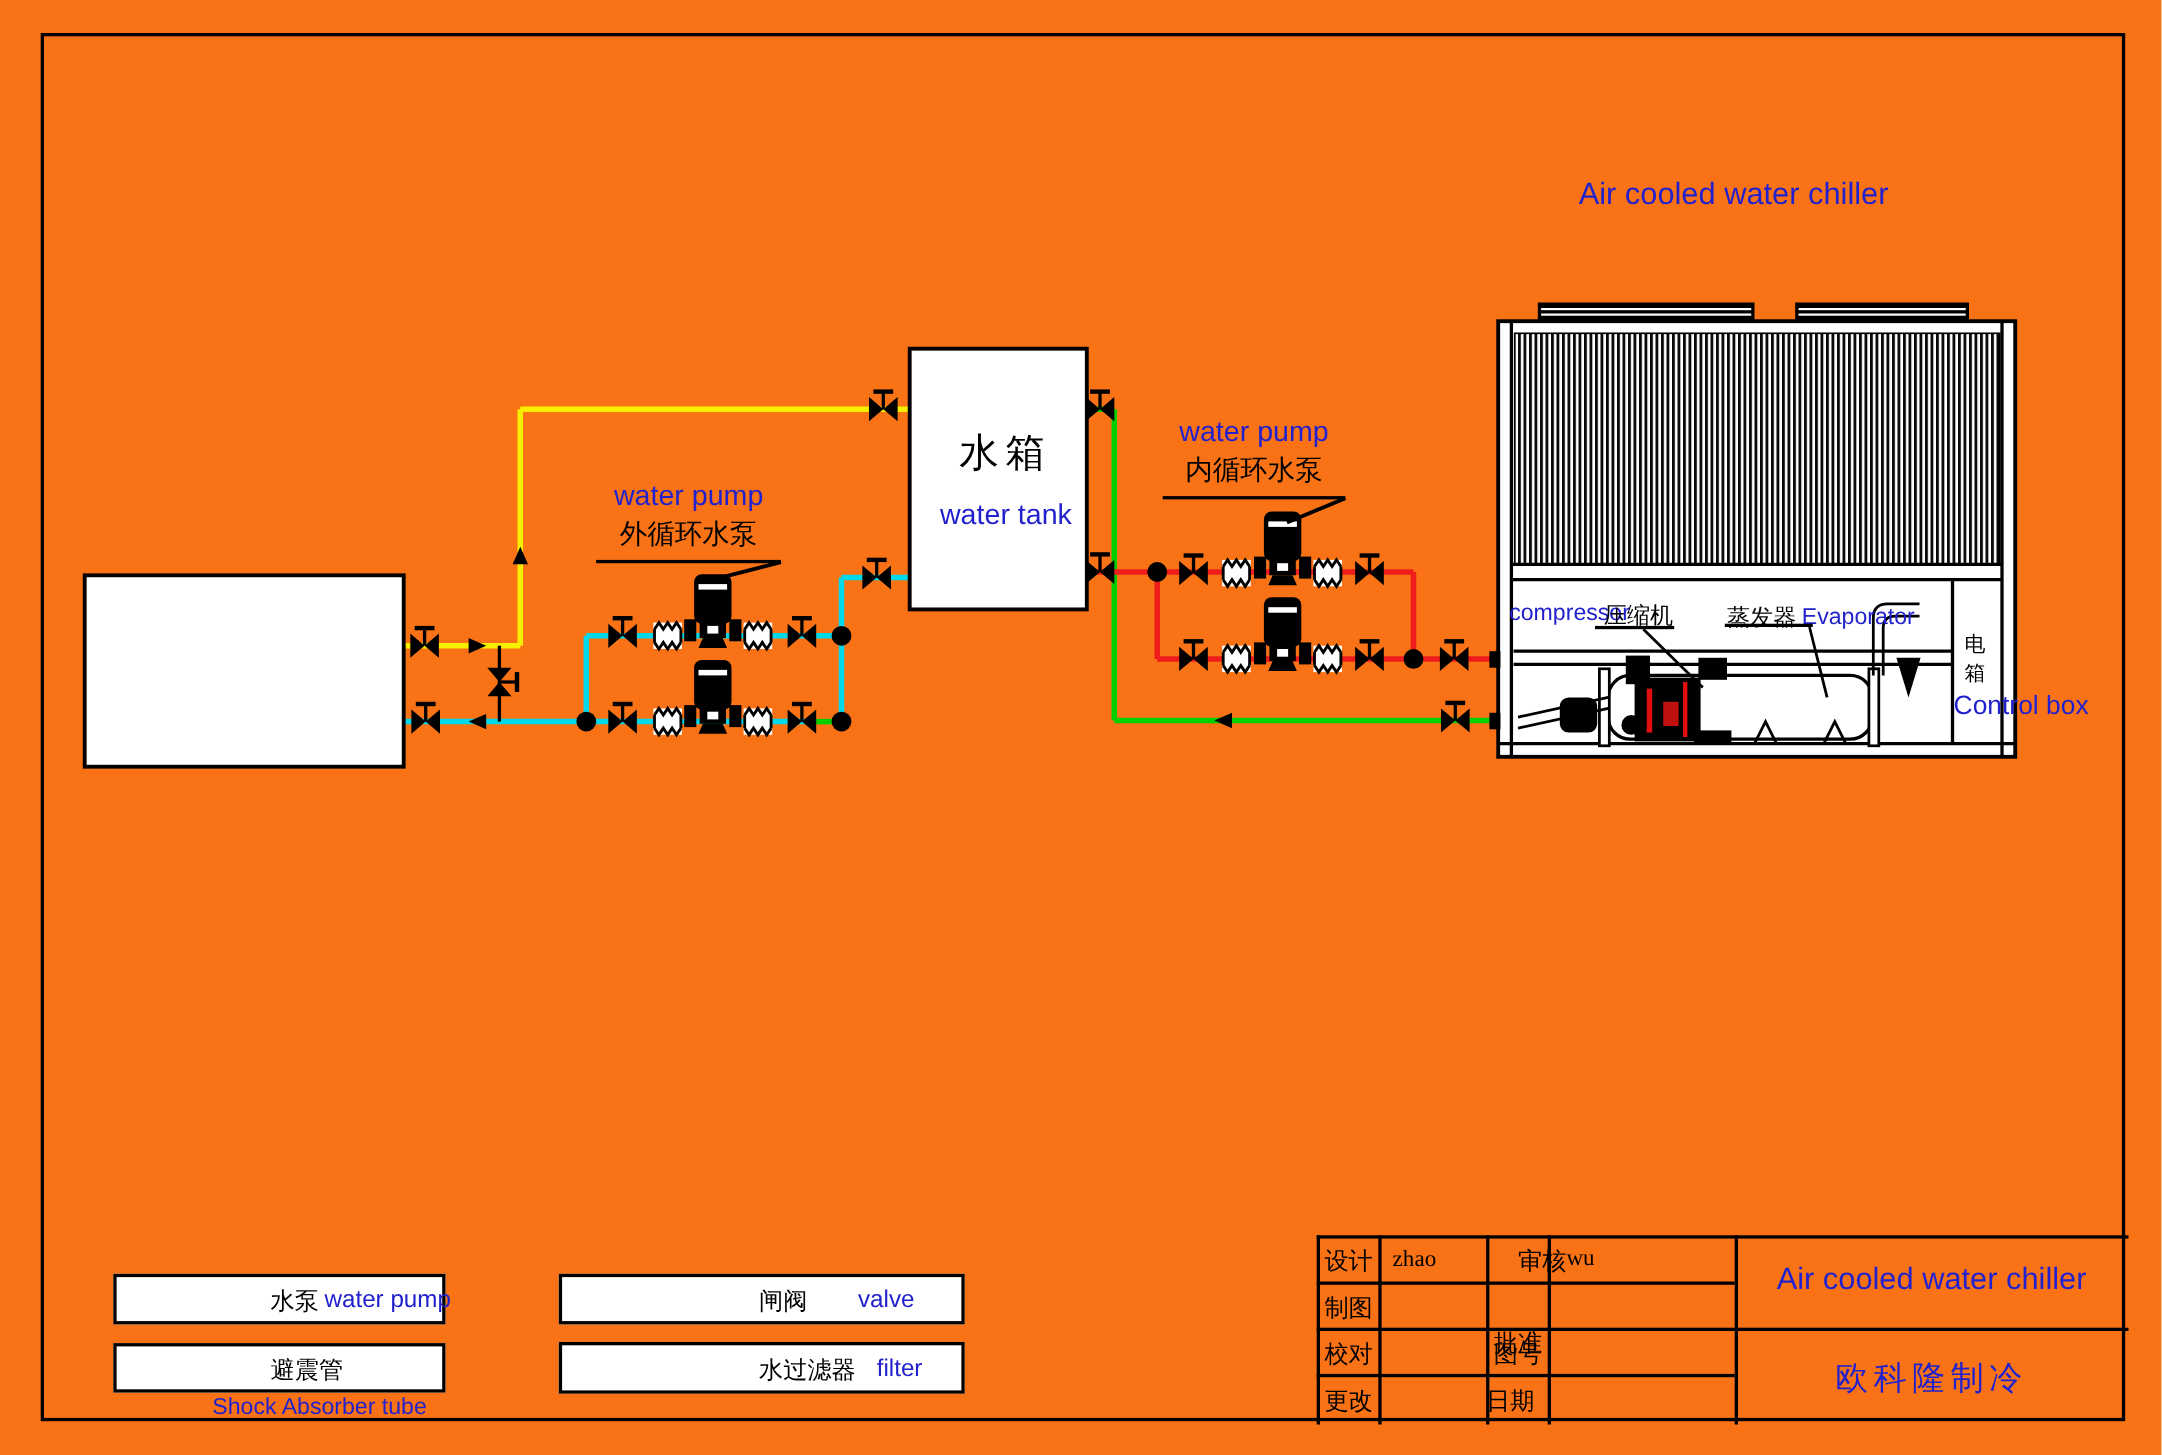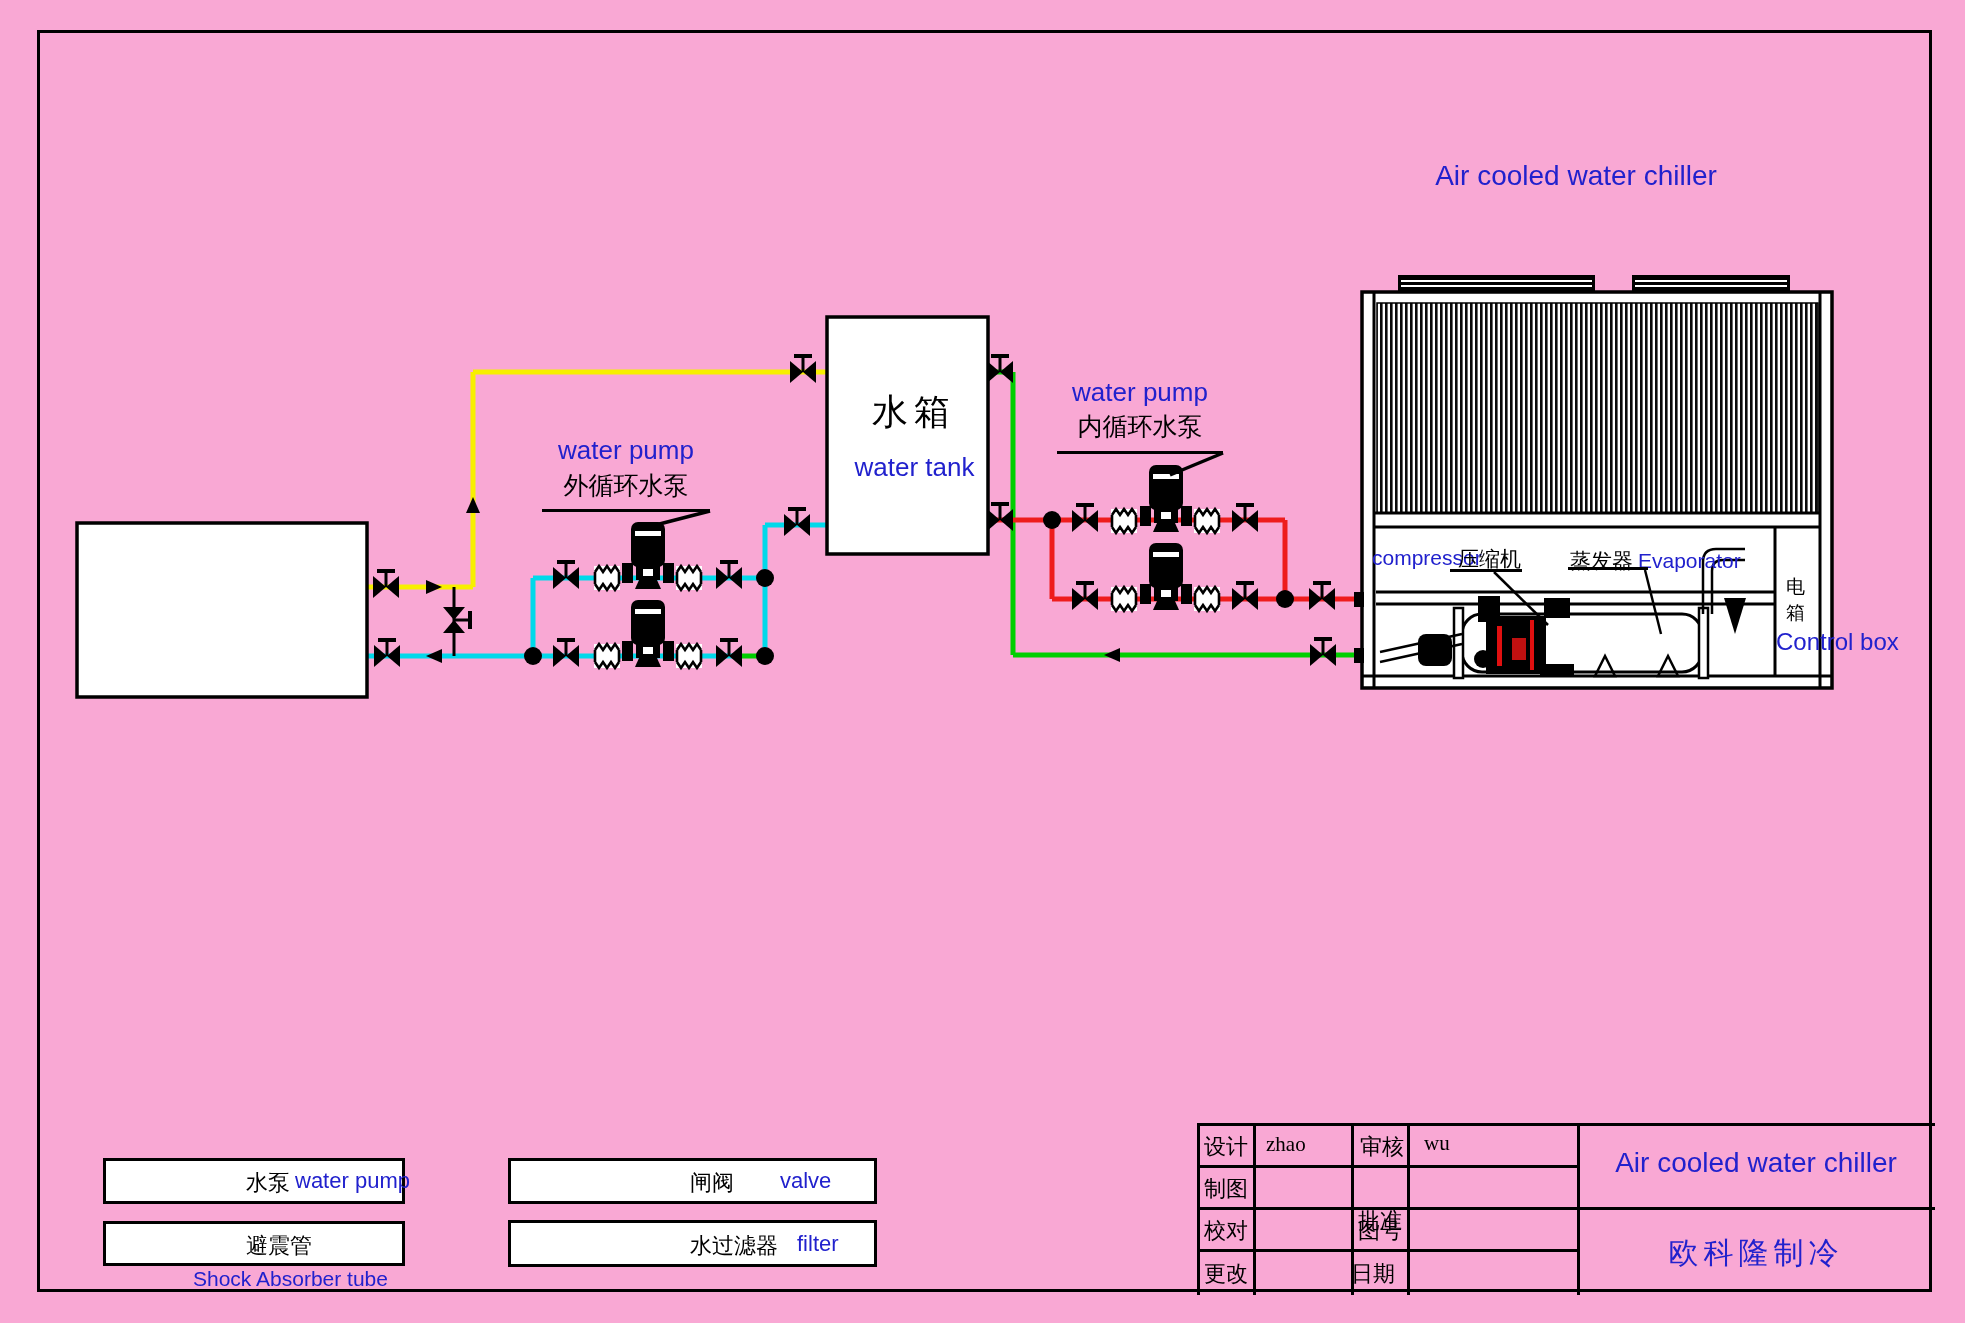--- a/index.html
+++ b/index.html
@@ -1,16 +1,16 @@
 <!DOCTYPE html>
 <html><head>
 <meta charset="utf-8">
 <style>
   html,body{margin:0;padding:0;background:#fff;}
-  .canvas{position:relative;width:1965px;height:1323px;background:#f9a8d4;overflow:hidden;
+  .canvas{position:relative;width:1965px;height:1323px;background:#f97316;overflow:hidden;
           font-family:"Liberation Sans",sans-serif;}
   .page-border{position:absolute;left:37px;top:30px;width:1895px;height:1262px;
                border:3px solid #000;box-sizing:border-box;}
   svg.overlay{position:absolute;left:0;top:0;}
   .lbl{position:absolute;white-space:nowrap;color:#000;}
   .blue{color:#2121cd;}
   .serif{font-family:"Liberation Serif",serif;}
   .ctr{text-align:center;}
   .box{position:absolute;border:3px solid #000;box-sizing:border-box;background:#fff;}
   .hline,.vline{position:absolute;background:#000;}
@@ -248,21 +248,21 @@
     <div class="hline" style="left:1197px;top:1207px;width:738px;height:3px;"></div>
     <div class="hline" style="left:1197px;top:1249px;width:380px;height:3px;"></div>
     <div class="vline" style="left:1197px;top:1123px;width:3px;height:172px;"></div>
     <div class="vline" style="left:1253px;top:1123px;width:3px;height:172px;"></div>
     <div class="vline" style="left:1351px;top:1123px;width:3px;height:172px;"></div>
     <div class="vline" style="left:1407px;top:1123px;width:3px;height:172px;"></div>
     <div class="vline" style="left:1577px;top:1123px;width:3px;height:172px;"></div>
 
     <div class="lbl serif ctr" style="left:1197px;top:1132px;width:58px;font-size:22px;">设计</div>
     <div class="lbl serif" style="left:1266px;top:1132px;font-size:21px;">zhao</div>
-    <div class="lbl serif ctr" style="left:1351px;top:1132px;width:62px;font-size:22px;">审核</div>
+    <div class="lbl serif ctr" style="left:1351px;top:1132px;width:62px;font-size:22px;padding-left:20px;">审核</div>
     <div class="lbl serif" style="left:1424px;top:1131px;font-size:21px;">wu</div>
 
     <div class="lbl serif ctr" style="left:1197px;top:1174px;width:58px;font-size:22px;">制图</div>
     <div class="lbl serif ctr" style="left:1351px;top:1174px;width:58px;font-size:22px;margin-top:32px;">批准</div>
 
     <div class="lbl serif ctr" style="left:1197px;top:1216px;width:58px;font-size:22px;">校对</div>
     <div class="lbl serif ctr" style="left:1351px;top:1216px;width:58px;font-size:22px;">图号</div>
 
     <div class="lbl serif ctr" style="left:1197px;top:1259px;width:58px;font-size:22px;">更改</div>
     <div class="lbl serif ctr" style="left:1351px;top:1259px;width:36px;font-size:22px;">日期</div>

